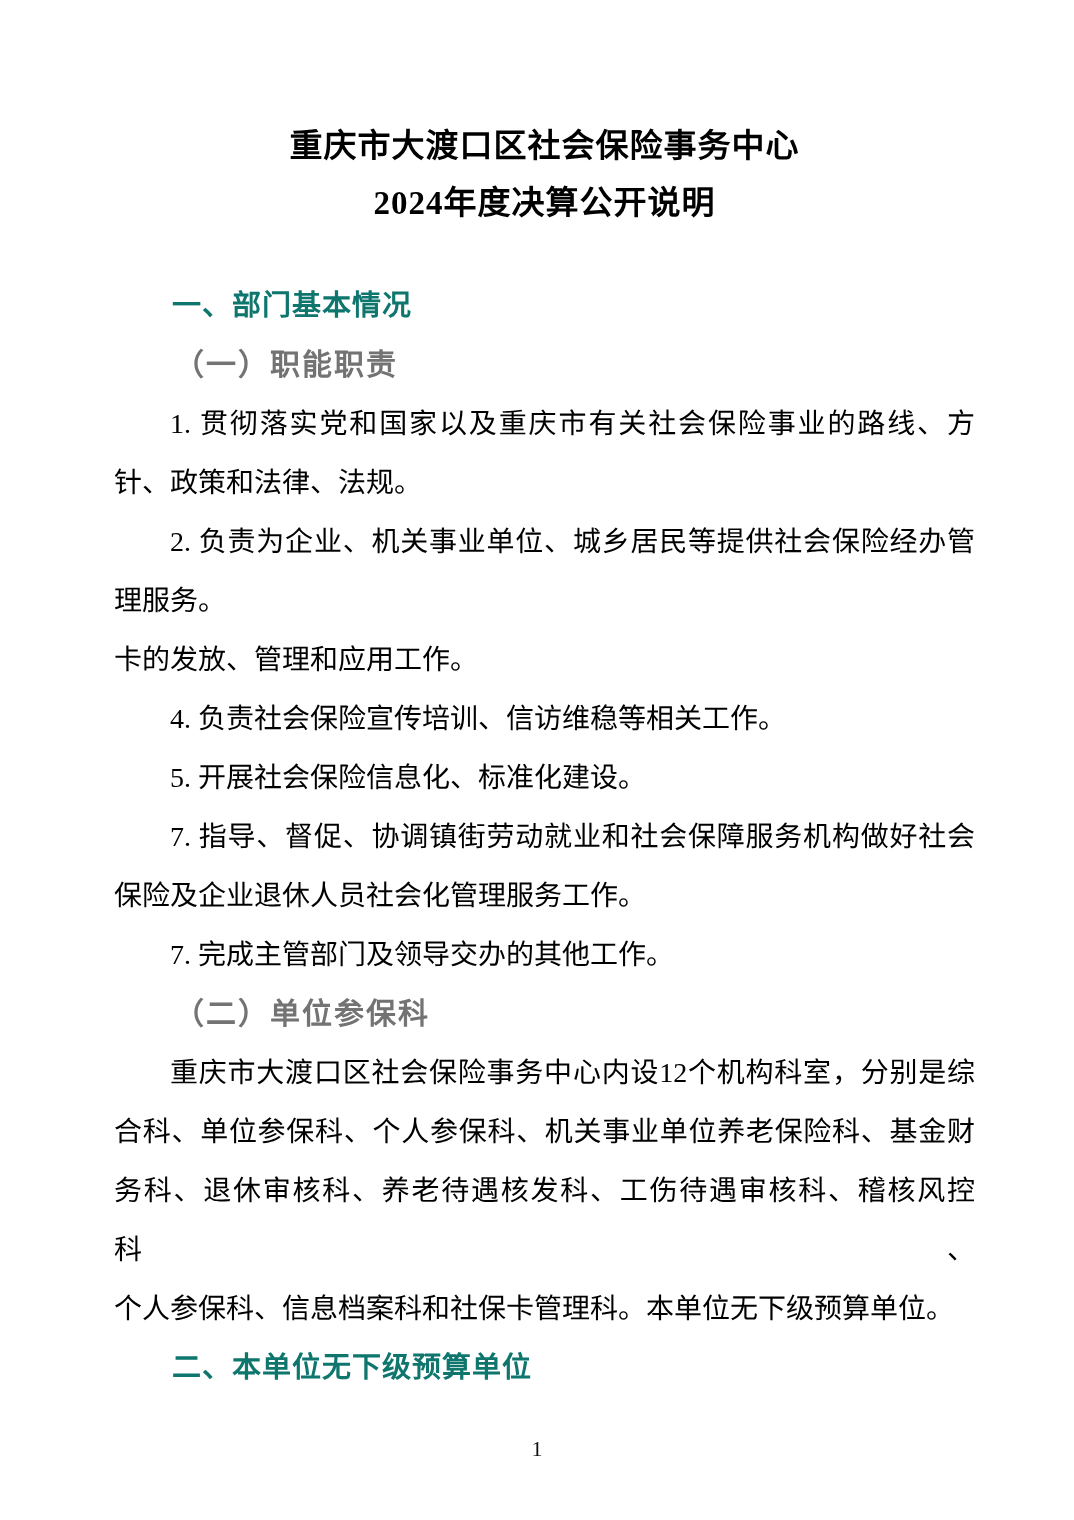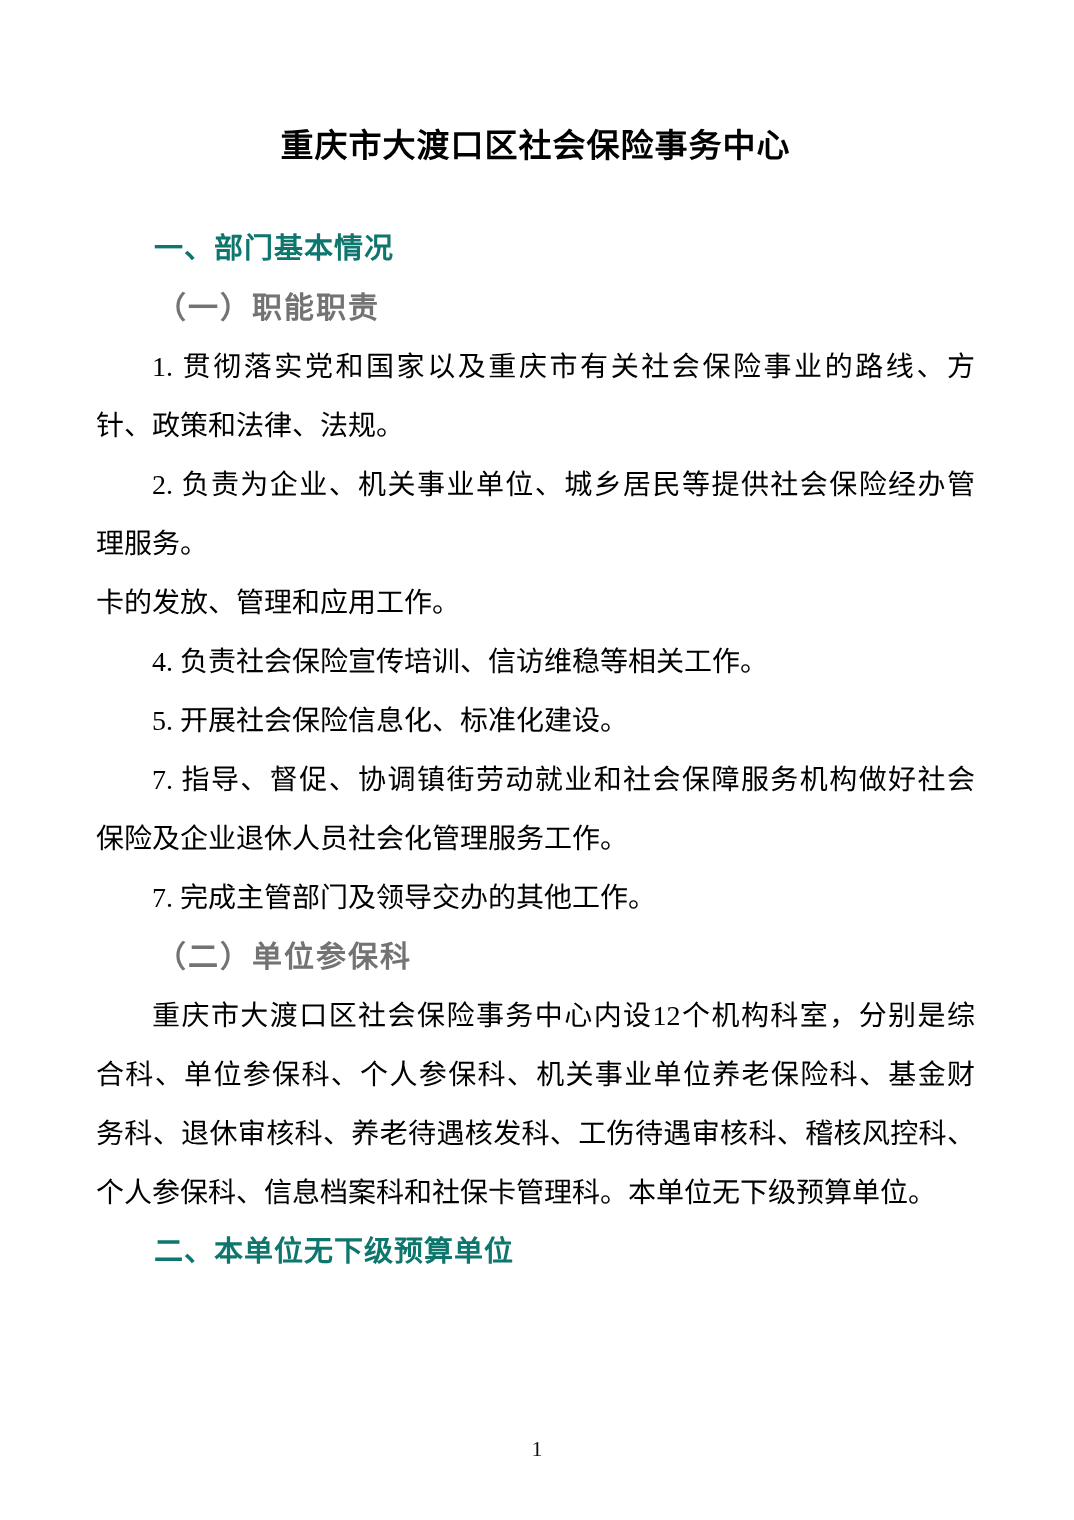--- a/index.html
+++ b/index.html
@@ -10,21 +10,22 @@
   .page {
     position: relative;
     width: 1074px;
     height: 1520px;
     background: #ffffff;
     overflow: hidden;
     font-family: "Liberation Serif", serif;
     color: #1a1a1a;
   }
   .content {
-    padding: 118px 99px 0 96px; 
+    padding: 118px 99px 0 71px; 
+    margin-left: 43px;
   }
   .title-block {
     text-align: center;
   }
   .title-line {
     font-size: 33px;
     line-height: 57px;
     font-weight: 700;
     color: #000;
     font-family: "Liberation Serif", serif;
@@ -79,20 +80,21 @@
     font-family: "Liberation Serif", serif;
   }
 </style>
 </head>
 <body>
 
 <div class="page">
   <div class="content">
     <div class="title-block">
       <div class="title-line">重庆市大渡口区社会保险事务中心</div>
+      <div class="title-line">2024年度决算公开说明</div>
     </div>
     <div class="doc-body">
         <div class="line h1">一、部门基本情况</div>
         <div class="line h2">（一）职能职责</div>
         <div class="line body-line first fill">1. 贯彻落实党和国家以及重庆市有关社会保险事业的路线、方</div>
         <div class="line body-line">针、政策和法律、法规。</div>
         <div class="line body-line first fill">2. 负责为企业、机关事业单位、城乡居民等提供社会保险经办管</div>
         <div class="line body-line">理服务。</div>
         <div class="line body-line">卡的发放、管理和应用工作。</div>
         <div class="line body-line first">4. 负责社会保险宣传培训、信访维稳等相关工作。</div>

